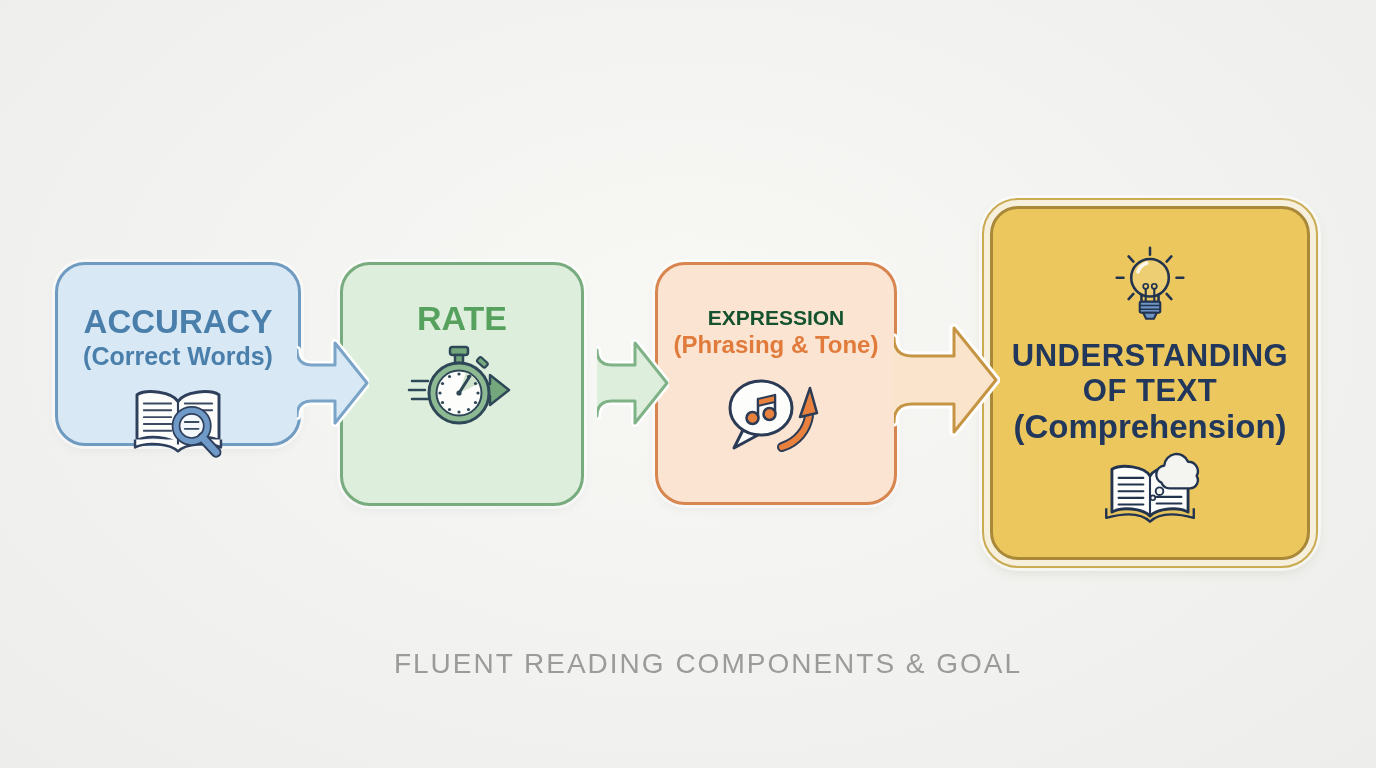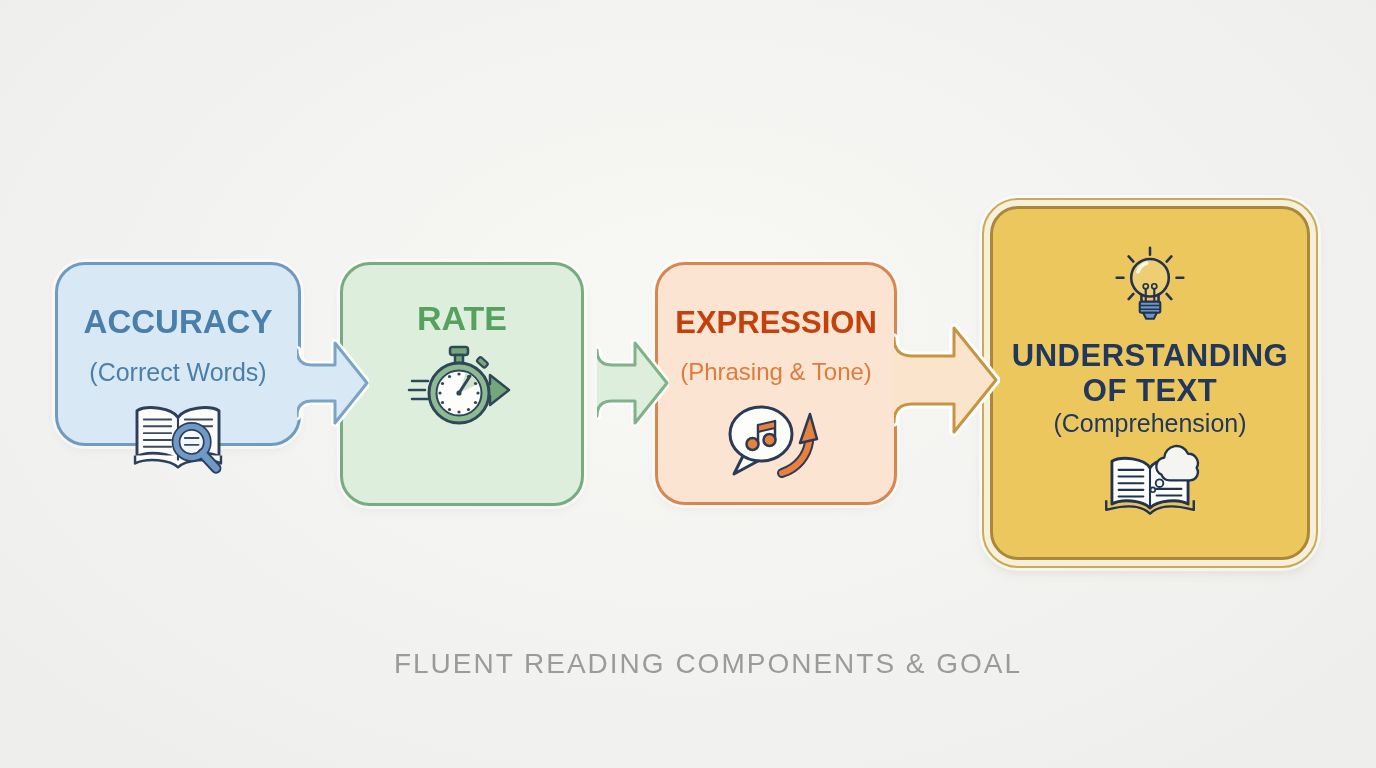--- a/index.html
+++ b/index.html
@@ -8,50 +8,50 @@
     background:radial-gradient(ellipse at 50% 42%, #f8f8f5 0%, #f2f2f0 55%, #ededeb 100%);
     font-family:"Liberation Sans", sans-serif;
   }
   .box{
     position:absolute;border-radius:30px;border:3px solid;
     display:flex;flex-direction:column;align-items:center;text-align:center;
     box-shadow:0 0 0 3px rgba(255,255,255,0.55), 0 4px 10px rgba(90,100,110,0.08);
     box-sizing:border-box;
   }
   .box .title{font-weight:700;line-height:1.05;}
-  .box .subtitle{font-weight:400;line-height:1.08;margin-top:19px;}
+  .box .subtitle{font-weight:700;line-height:1.08;margin-top:3px;}
   
   .box-accuracy{left:55px;top:262px;width:246px;height:184px;background:#d8e8f5;border-color:#6f9bc1;padding-top:40px;}
   .box-accuracy .title{font-size:33px;color:#4a7fab;}
   .box-accuracy .subtitle{font-size:25px;color:#4a7fab;}
   .box-accuracy .icon-slot{margin-top:12px;}
   
   .box-rate{left:340px;top:262px;width:244px;height:244px;background:#ddefdc;border-color:#78ab7e;padding-top:36px;}
   .box-rate .title{font-size:34px;color:#57a15f;}
   .box-rate .subtitle{font-size:25px;color:#57a15f;width:205px;}
   .box-rate .icon-slot{margin-top:8px;}
   
   .box-expression{left:655px;top:262px;width:242px;height:243px;background:#fbe4d1;border-color:#d8864f;padding-top:42px;}
-  .box-expression .title{font-size:31px;color:#c2410c;}
+  .box-expression .title{font-size:21px;color:#14532d;}
   .box-expression .subtitle{font-size:24px;color:#e07b3b;}
   .box-expression .icon-slot{margin-top:14px;}
   
   .box-goal-outer{
     position:absolute;left:982px;top:198px;width:336px;height:370px;
     border:2px solid #c9ab52;border-radius:36px;background:#f6efdb;padding:6px;
     box-sizing:border-box;
     box-shadow:0 0 0 3px rgba(255,255,255,0.6), 0 5px 12px rgba(110,95,40,0.12);
   }
   .box-goal{
     width:100%;height:100%;background:#ecc75e;border:3px solid #a98939;border-radius:28px;
     display:flex;flex-direction:column;align-items:center;text-align:center;
     box-sizing:border-box;padding-top:32px;
   }
   .box-goal .title{font-size:31px;font-weight:700;color:#21375c;line-height:1.12;letter-spacing:0.5px;margin-top:4px;width:300px;}
-  .box-goal .subtitle{font-size:25px;font-weight:400;color:#21375c;line-height:1.05;margin-top:2px;}
+  .box-goal .subtitle{font-size:33px;font-weight:700;color:#21375c;line-height:1.05;margin-top:2px;}
   .box-goal .icon-slot{margin-top:4px;}
   .arrow-svg{position:absolute;}
   .caption{
     position:absolute;left:0;top:646px;width:100%;text-align:center;
     font-size:28px;font-weight:400;letter-spacing:2px;color:#9b9b9b;line-height:36px;padding-left:20px;
   }
 </style>
 </head>
 <body>
 

